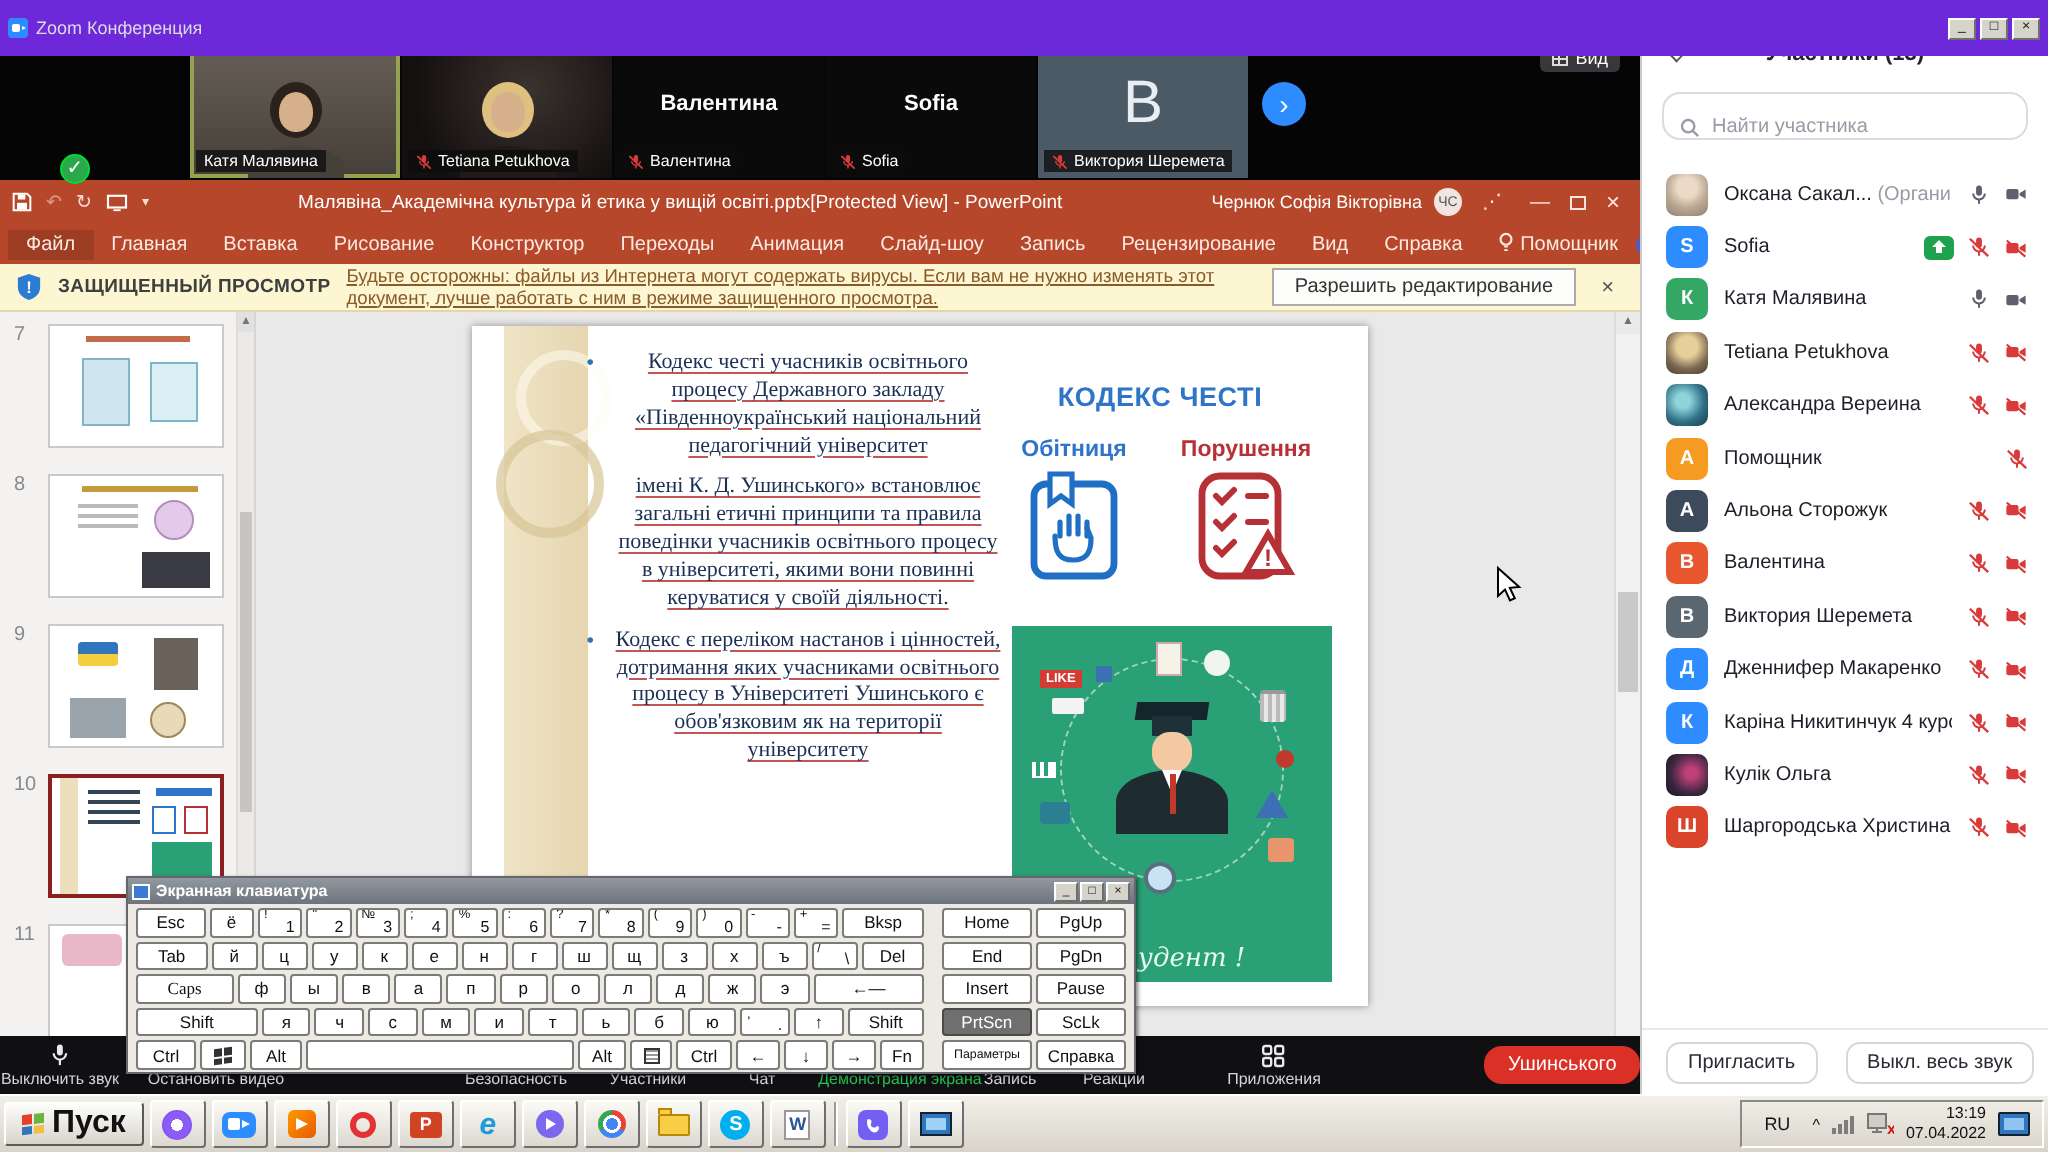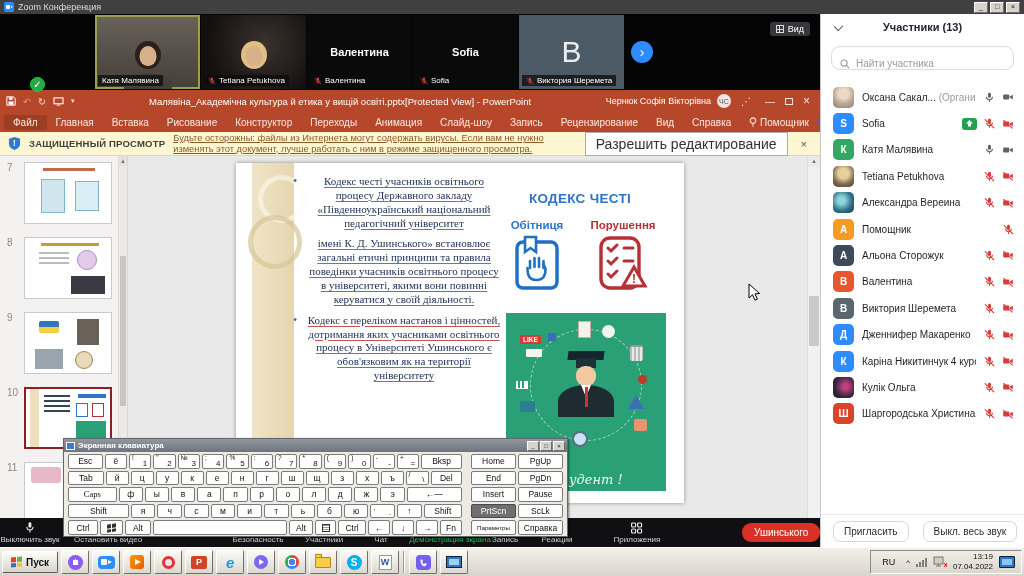--- a/index.html
+++ b/index.html
@@ -1,20 +1,20 @@
 <!DOCTYPE html>
 <html><head>
 <meta charset="utf-8">
 <style>
   html,body{margin:0;padding:0;background:#222}
   *{box-sizing:border-box}
   #screen{position:relative;width:1024px;height:576px;background:#000;font-family:"Liberation Sans",sans-serif;overflow:hidden}
 
   
-  .ztitle{position:absolute;left:0;top:0;width:1024px;height:14px;background:#404040;color:#dcdce2;font-size:9px;display:flex;align-items:center;gap:4px;padding:0 4px;z-index:6}
+  .ztitle{position:absolute;left:0;top:0;width:1024px;height:14px;background:#6d28d9;color:#dcdce2;font-size:9px;display:flex;align-items:center;gap:4px;padding:14px 4px;z-index:6}
   .zt-ico{width:10px;height:10px;border-radius:2px;background:#2D8CFF;position:relative;flex:0 0 auto}
   .zt-ico:before{content:"";position:absolute;left:2px;top:3px;width:4px;height:4px;background:#fff;border-radius:1px}
   .zt-ico:after{content:"";position:absolute;left:6.5px;top:3.5px;border-left:2.5px solid #fff;border-top:1.5px solid transparent;border-bottom:1.5px solid transparent}
   .winbtns{margin-left:auto;display:flex;gap:2px}
   .cbtn{width:14px;height:11px;background:#d6d3ca;border:1px solid;border-color:#fff #6e6e6e #6e6e6e #fff;font-size:7px;line-height:8px;text-align:center;color:#111}
 
   
   .strip{position:absolute;left:0;top:14px;width:820px;height:76px;background:#050505;display:flex;align-items:stretch;padding:1px 0 1px 95px;z-index:5}
   .tile{position:relative;width:105px;margin-right:1px;background:#0a0a0a;overflow:hidden}
   .tile.active{box-shadow:inset 0 0 0 2px #97A24F}
@@ -44,21 +44,21 @@
   .rest{width:8px;height:7px;border:1px solid #fde7df}
   .ptabs{height:20px;background:#B7472A;display:flex;align-items:center;padding-left:4px;font-size:10px;color:#FBE9E2}
   .ptab{padding:2px 9px;white-space:nowrap}
   .ptab.file{background:rgba(0,0,0,.14)}
   .rtright{margin-left:auto;display:flex;align-items:center;gap:10px;padding-right:10px;white-space:nowrap}
   .dim{opacity:.5}
   .tico{width:11px;height:11px;border-radius:50%;background:#5059C9;color:#fff;font-size:7px;display:inline-flex;align-items:center;justify-content:center}
   .ybar{height:24px;background:#FDF6D2;border-bottom:1px solid #E3D9A8;display:flex;align-items:center;gap:8px;padding:0 8px;font-size:9.5px}
   .ylabel{font-weight:bold;color:#3f3f3f;letter-spacing:.2px;white-space:nowrap}
   .ymsg{flex:1;color:#8a5a28;text-decoration:underline;line-height:1.12;font-size:9.3px}
-  .ybtn{border:1px solid #ababab;background:#fdfdfb;color:#333;font-size:14px;padding:3px 10px;white-space:nowrap}
+  .ybtn{border:1px solid #ababab;background:#fdfdfb;color:#333;font-size:10px;padding:3px 10px;white-space:nowrap}
   .yx{color:#555;font-size:11px;padding:0 5px}
   .pcontent{position:absolute;left:0;top:66px;right:0;bottom:0;display:flex;overflow:hidden}
 
   
   .thumbs{width:128px;background:#F3F2F1;border-right:1px solid #D6D6D6;position:relative;overflow:hidden;padding-top:6px}
   .thumbw{position:relative;margin:0 0 13px 24px}
   .tnum{position:absolute;left:-17px;top:0;font-size:10px;color:#8a8a8a}
   .tcard{position:relative;width:88px;height:62px;background:#fff;border:1px solid #c9c9c9;overflow:hidden}
   .thumbw.sel .tcard{border:2px solid #8B2020}
   .tcard i{position:absolute;display:block}
@@ -130,21 +130,21 @@
   .key.pressed{background:#6f6f6f;color:#fff;border-color:#4a4a4a}
   .key.small b{font-size:6.2px}
   .kgap{width:7px;flex:0 0 auto}
   .skey{flex:0 0 45px}
   .wlogo{width:9px;height:8px;display:grid;grid-template:1fr 1fr/1fr 1fr;gap:1px;transform:skewY(-8deg)}
   .wlogo span{background:#333}
   .mlogo{width:8px;height:8px;border:1px solid #333;background:repeating-linear-gradient(0deg,transparent 0 1px,#999 1px 2px)}
 
   
   .taskbar{position:absolute;left:0;top:547px;width:1024px;height:29px;background:linear-gradient(#F2F0E8,#D8D4CA);border-top:1px solid #fff;display:flex;align-items:center;padding:0 2px;gap:3px;z-index:50}
-  .startbtn{display:flex;align-items:center;gap:4px;height:22px;padding:5px 8px;background:linear-gradient(#fdfdfb,#d8d4cb);border:1px solid;border-color:#fff #5a5a5a #5a5a5a #fff;border-radius:2px;font-weight:bold;font-size:10px;color:#111}
+  .startbtn{display:flex;align-items:center;gap:4px;height:22px;padding:5px 8px;background:linear-gradient(#fdfdfb,#d8d4cb);border:1px solid;border-color:#fff #5a5a5a #5a5a5a #fff;border-radius:2px;font-weight:bold;font-size:16px;color:#111}
   .wflag{width:11px;height:10px;display:grid;grid-template:1fr 1fr/1fr 1fr;gap:1px;transform:skewY(-6deg)}
   .wflag span:nth-child(1){background:#E4412B}.wflag span:nth-child(2){background:#6CB33F}.wflag span:nth-child(3){background:#2F76BC}.wflag span:nth-child(4){background:#F5BD42}
   .tbtn{width:28px;height:24px;display:flex;align-items:center;justify-content:center;background:linear-gradient(#fbfaf6,#dcd8cf);border:1px solid;border-color:#fff #6e6e6e #6e6e6e #fff;border-radius:2px}
   .tsep{width:2px;height:22px;border-left:1px solid #9a9a9a;border-right:1px solid #fff;margin:0 1px}
   .tray{margin-left:auto;display:flex;align-items:center;gap:6px;height:24px;border:1px solid;border-color:#8a8a8a #fff #fff #8a8a8a;padding:0 6px;font-size:9px;color:#111}
   .langbox{font-size:9px;padding:2px 5px;color:#111}
   .clock{text-align:right;font-size:8px;line-height:1.2}
   .bars{display:flex;align-items:flex-end;gap:1px;height:10px}
   .bars span{width:2px;background:#7d7d7d}
   .deskico{width:16px;height:12px;background:#2F76BC;border:1px solid #123;border-radius:1px;position:relative}

